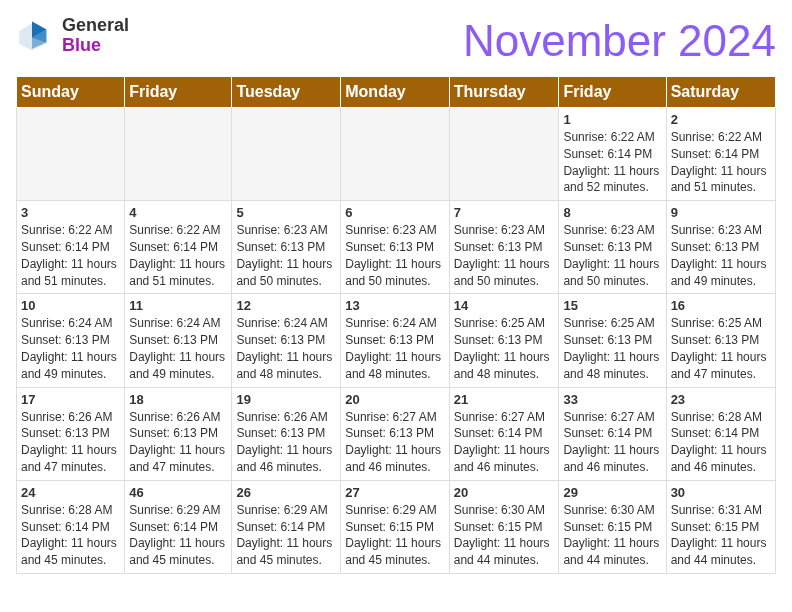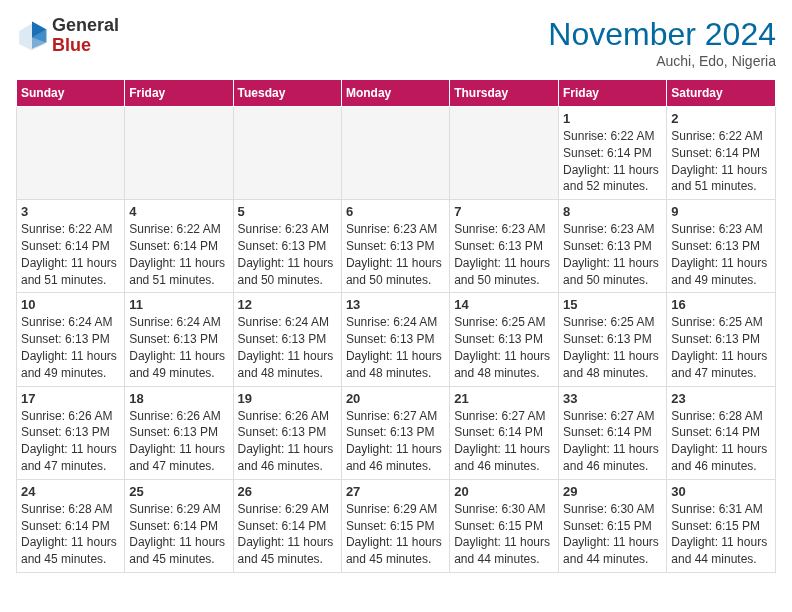--- a/index.html
+++ b/index.html
@@ -12,56 +12,56 @@
     }
     .header {
       display: flex;
       justify-content: space-between;
       align-items: flex-start;
       margin-bottom: 10px;
     }
     .logo {
       display: flex;
       align-items: center;
-      gap: 4px;
+      gap: 14px;
     }
     .logo-text {
       font-size: 18px;
       font-weight: bold;
       line-height: 1.1;
     }
     .logo-text .general { color: #333; }
-    .logo-text .blue { color: #b91c1c; }
+    .logo-text .blue { color: #a21caf; }
     .logo-icon {
       width: 32px;
       height: 32px;
     }
     .title-section {
       text-align: right;
     }
     .month-title {
-      font-size: 32px;
+      font-size: 44px;
       font-weight: normal;
-      color: #0369a1;
+      color: #8b5cf6;
     }
     .location {
       font-size: 14px;
       color: #555;
     }
     .calendar {
       width: 100%;
       border-collapse: collapse;
       font-size: 11px;
     }
     .calendar th {
-      background: #be185d;
+      background: #a16207;
       color: #fff;
       padding: 6px 4px;
       text-align: left;
-      font-size: 12px;
+      font-size: 16px;
       font-weight: bold;
       border: 1px solid #fff;
     }
     .calendar td {
       border: 1px solid #ddd;
       vertical-align: top;
       padding: 4px;
       width: 113px;
       height: 90px;
       background: #fff;
@@ -95,21 +95,20 @@
       <polygon points="20,2 38,12 20,22" fill="#1a6fb5"></polygon>
       <polygon points="20,22 38,12 38,28" fill="#2a7fc1" opacity="0.7"></polygon>
     </svg>
     <div class="logo-text">
       <div><span class="general">General</span></div>
       <div><span class="blue">Blue</span></div>
     </div>
   </div>
   <div class="title-section">
     <div class="month-title">November 2024</div>
-    <div class="location">Auchi, Edo, Nigeria</div>
   </div>
 </div>
 
 <table class="calendar">
   <thead>
     <tr>
     <th>Sunday</th>
         <th>Friday</th>
         <th>Tuesday</th>
         <th>Monday</th>
@@ -223,21 +222,21 @@
           <div class="day-num">23</div>
           <div class="day-info">Sunrise: 6:28 AM<br>Sunset: 6:14 PM<br>Daylight: 11 hours and 46 minutes.</div>
         </td>
       </tr>
       <tr>
         <td>
           <div class="day-num">24</div>
           <div class="day-info">Sunrise: 6:28 AM<br>Sunset: 6:14 PM<br>Daylight: 11 hours and 45 minutes.</div>
         </td>
         <td>
-          <div class="day-num">25</div>
+          <div class="day-num">46</div>
           <div class="day-info">Sunrise: 6:29 AM<br>Sunset: 6:14 PM<br>Daylight: 11 hours and 45 minutes.</div>
         </td>
         <td>
           <div class="day-num">26</div>
           <div class="day-info">Sunrise: 6:29 AM<br>Sunset: 6:14 PM<br>Daylight: 11 hours and 45 minutes.</div>
         </td>
         <td>
           <div class="day-num">27</div>
           <div class="day-info">Sunrise: 6:29 AM<br>Sunset: 6:15 PM<br>Daylight: 11 hours and 45 minutes.</div>
         </td>

